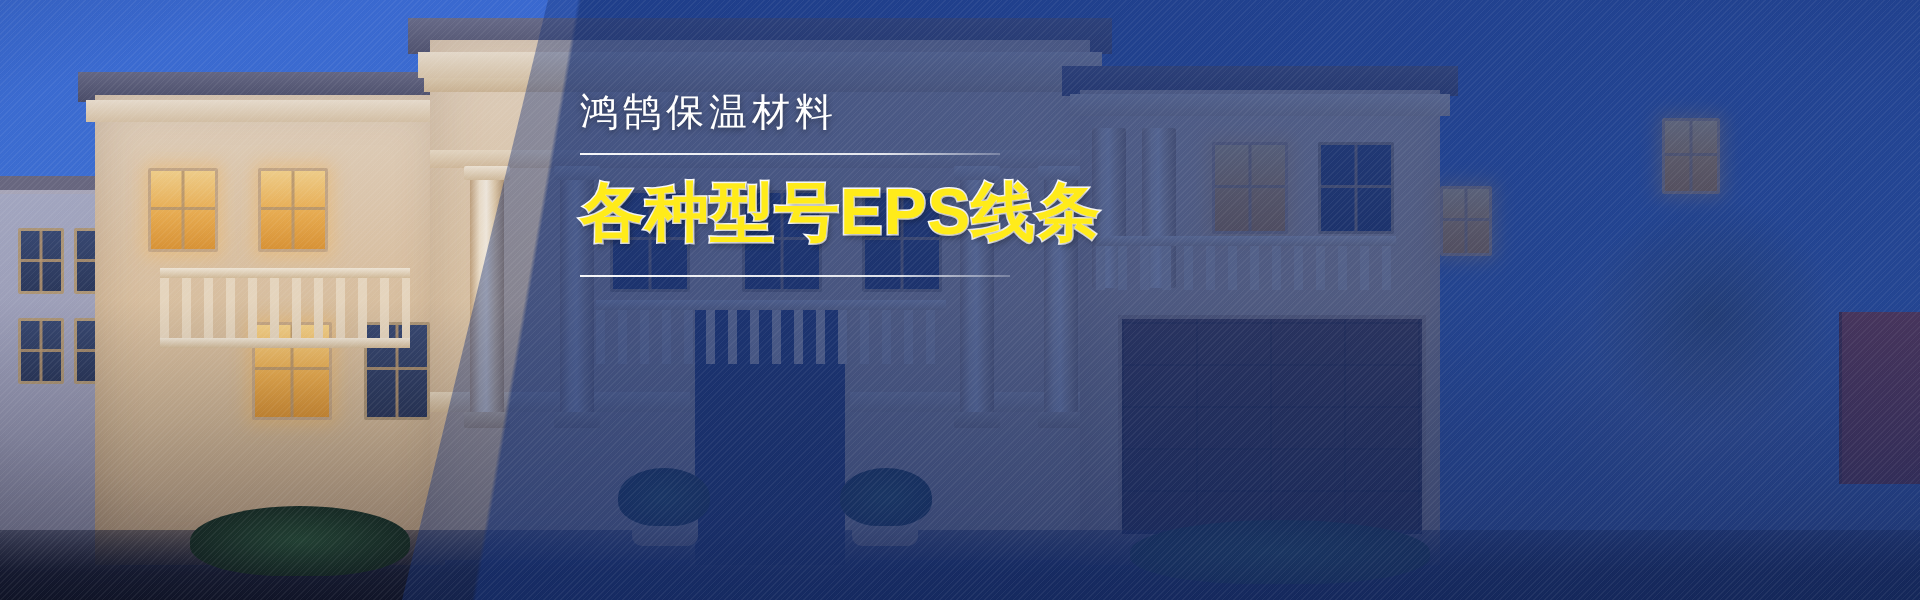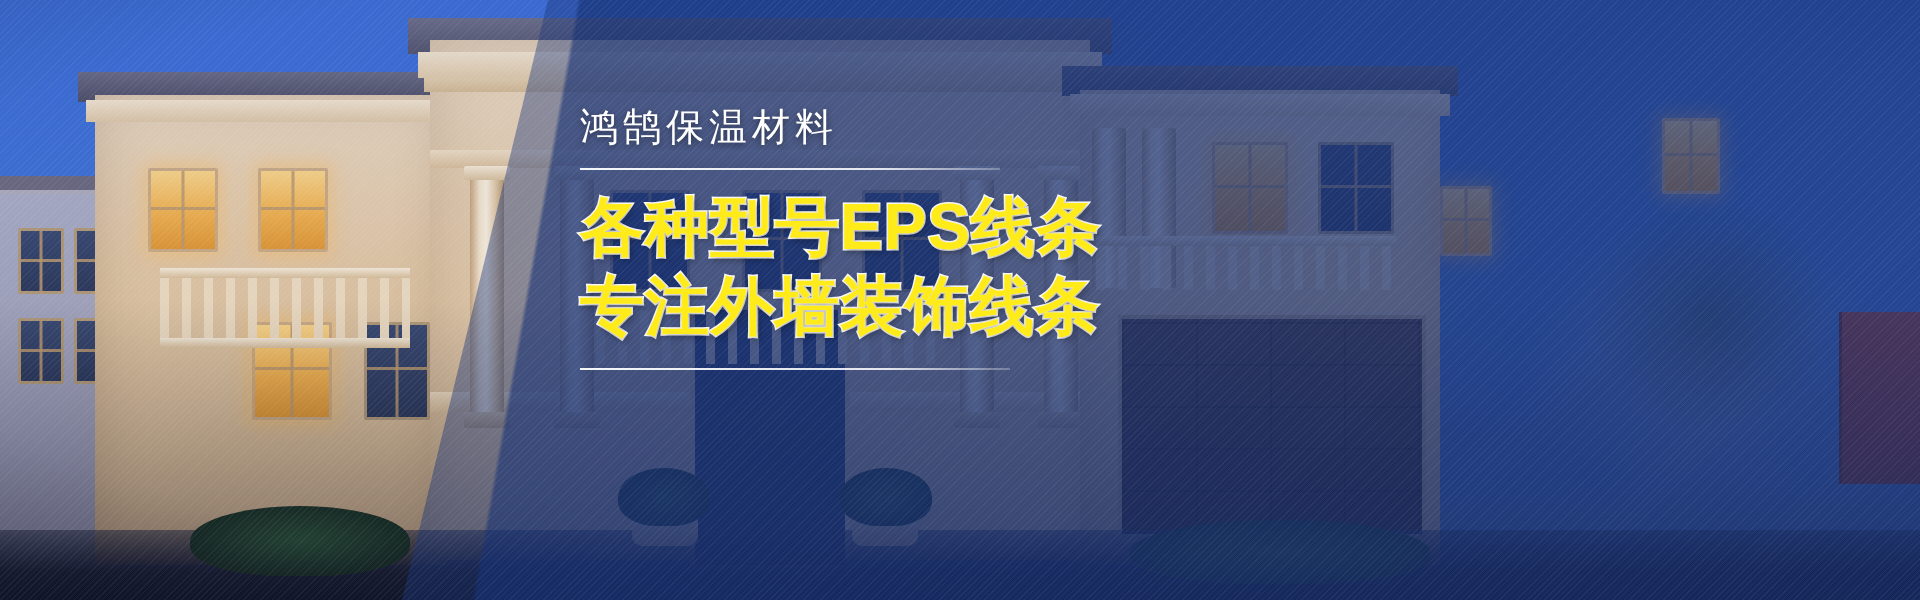--- a/index.html
+++ b/index.html
@@ -211,21 +211,21 @@
   }
   .panel-soft {
     position: absolute; inset: 0;
     background: linear-gradient(90deg, rgba(26,52,120,0.55) 0%, rgba(26,52,120,0.30) 55%, rgba(26,52,120,0.10) 100%);
   }
 
   
   .content {
     position: absolute;
     left: 580px;
-    top: 108px;
+    top: 93px;
     width: 470px;
   }
 
   .brand {
     font-size: 38px;
     line-height: 1;
     color: #ffffff;
     letter-spacing: 5px;
     font-weight: 400;
     text-shadow: 0 2px 6px rgba(0,0,0,0.45);
@@ -247,21 +247,20 @@
     line-height: 1.12;
     font-weight: bold;
     color: #ffeb1a;
     letter-spacing: 1px;
     white-space: nowrap;
     -webkit-text-stroke: 3px #ffffff;
     paint-order: stroke fill;
     text-shadow:
       0 0 1px #ffffff,
       2px 3px 6px rgba(0,0,0,0.35);
-    margin-top: 7px;
   }
 
   .rule2 {
     margin-top: 26px;
     height: 2px;
     width: 430px;
     background: linear-gradient(90deg, rgba(255,255,255,0.95) 0%, rgba(255,255,255,0.85) 72%, rgba(255,255,255,0.25) 100%);
   }
 
   .tagline {
@@ -363,20 +362,19 @@
   <div class="mesh"></div>
 
   <div class="content">
 
     <div class="brand">鸿鹄保温材料</div>
 
     <div class="rule"></div>
 
     <div class="headline">
       <div class="headline-line">各种型号EPS线条</div>
-      <div class="headline-line">专注外墙装饰线条</div>
     </div>
 
     <div class="rule2"></div>
 
   </div>
 
 </div>
 
 </body></html>

